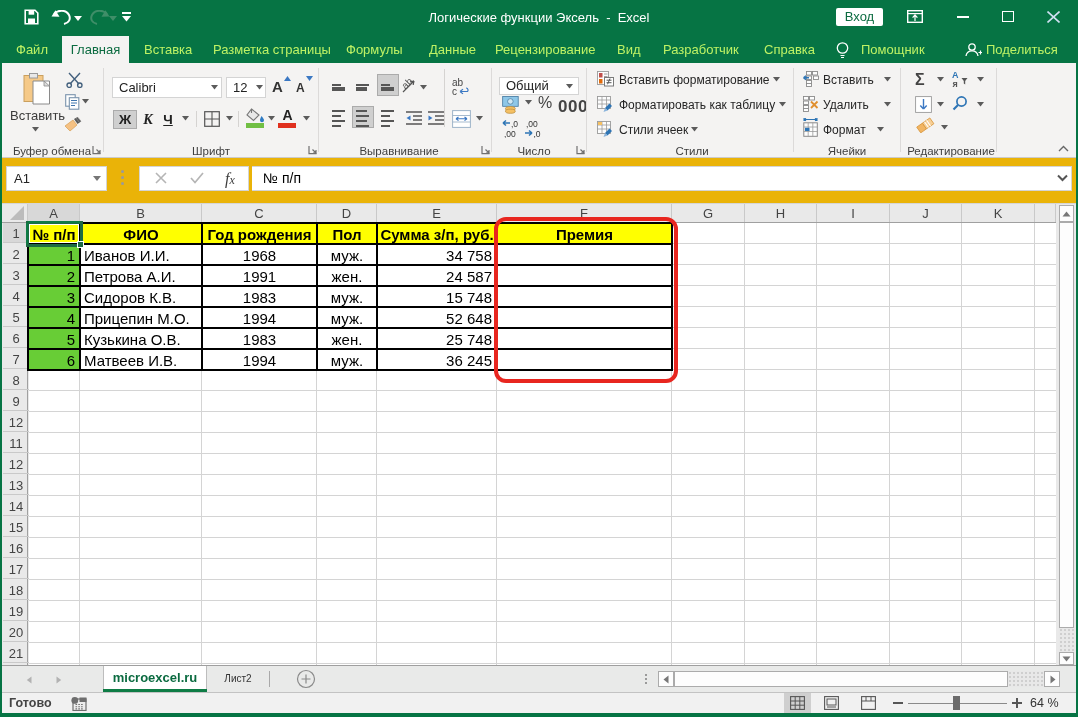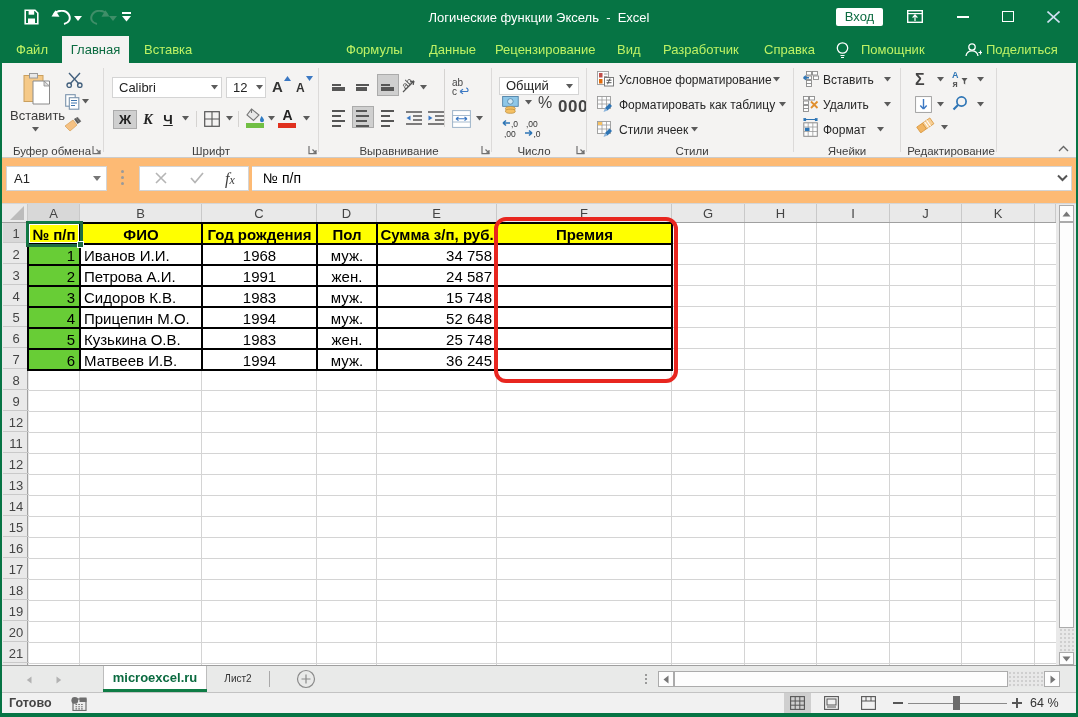--- a/index.html
+++ b/index.html
@@ -10,21 +10,21 @@
 #titlebar { left:0; top:0; width:1078px; height:36px; background:#067444; }
 #tabrow { left:0; top:36px; width:1078px; height:27px; background:#067444; }
 .tab { position:absolute; top:0; height:27px; line-height:28px; color:#bef264; font-size:13px; }
 #tab-active { position:absolute; left:62px; top:0; width:67px; height:27px; background:#f4f3f2; color:#0b6b40; font-size:13px; line-height:28px; text-align:center; }
 
 #ribbon { left:0; top:63px; width:1078px; height:94px; background:#f4f3f2; }
 .gsep { position:absolute; top:5px; height:84px; width:1px; background:#dcdad9; }
 .glabel { position:absolute; top:82px; height:12px; font-size:11.5px; color:#3e3e3e; text-align:center; }
 .btn-label { font-size:12px; color:#262626; }
 
-#fbar { left:0; top:157px; width:1078px; height:47px; background:#fdba74; border-top:1px solid #cccbca; border-bottom:1px solid #d6d6d6;padding-left:40px; }
+#fbar { left:0; top:157px; width:1078px; height:47px; background:#eab308; border-top:1px solid #cccbca; border-bottom:1px solid #d6d6d6;padding-left:40px; }
 .whitebox { position:absolute; background:#fff; border:1px solid #d4d4d4; }
 
 #grid { left:0; top:204px; width:1078px; height:461px; background:#e8e8e8; }
 .colhead { position:absolute; top:0; height:18px; line-height:19px; text-align:center; font-size:13px; color:#444; border-right:1px solid #c9c9c9; }
 .rowhead { position:absolute; left:0; width:26px; height:20px; line-height:21px; text-align:center; font-size:13px; color:#444; border-bottom:1px solid #c9c9c9; }
 .cell { position:absolute; height:21px; line-height:24px; font-size:15px; color:#000; white-space:nowrap; }
 
 #sheetrow { left:0; top:665px; width:1078px; height:27px; background:#e9eae9; border-top:1px solid #9f9f9f; }
 #statusbar { left:0; top:692px; width:1078px; height:21px; background:#f1f1f1; border-top:1px solid #c3c3c3; }
 #bottomstrip { left:0; top:713px; width:1078px; height:4px; background:#067444; }
@@ -65,20 +65,21 @@
   <div class="abs" style="left:957px;top:16px;width:12px;height:1.6px;background:#fff;"></div>
   <div class="abs" style="left:1002px;top:11px;width:12px;height:11px;border:1.4px solid #fff;"></div>
   <svg class="abs" style="left:1047px;top:11px;" width="13" height="12" viewBox="0 0 13 12">
     <path d="M0.5 0.5 L12.5 11.5 M12.5 0.5 L0.5 11.5" stroke="#cfe0f2" stroke-width="1.6"></path>
   </svg>
 </div>
 <div class="abs" id="tabrow">
   <span class="tab" style="left:16px;">Файл</span>
   <div id="tab-active">Главная</div>
   <span class="tab" style="left:144px;">Вставка</span>
+  <span class="tab" style="left:213px;">Разметка страницы</span>
   <span class="tab" style="left:346px;">Формулы</span>
   <span class="tab" style="left:429px;">Данные</span>
   <span class="tab" style="left:495px;">Рецензирование</span>
   <span class="tab" style="left:617px;">Вид</span>
   <span class="tab" style="left:663px;">Разработчик</span>
   <span class="tab" style="left:764px;">Справка</span>
   <svg class="abs" style="left:836px;top:6px;" width="13" height="17" viewBox="0 0 13 17">
     <circle cx="6.5" cy="6" r="5.2" fill="none" stroke="#fff" stroke-width="1.3"></circle>
     <path d="M4.5 13.5 h4 M5 15.5 h3" stroke="#fff" stroke-width="1.2" fill="none"></path>
   </svg>
@@ -272,21 +273,21 @@
     </svg>
 <div class="gsep" style="left:586px;"></div>
 <svg class="abs" style="left:597px;top:8px;" width="17" height="16" viewBox="0 0 17 16">
 <rect x="0.5" y="0.5" width="11" height="13" fill="#fdfdfd" stroke="#9a9a9a" stroke-width="0.9"></rect>
 <rect x="2" y="2" width="3.5" height="4.5" fill="#c0504d"></rect>
 <rect x="2" y="8" width="3.5" height="4.5" fill="#e26b0a"></rect>
 <path d="M7 3 h3.5 M7 5.5 h3.5 M7 10 h3.5 M7 12 h3.5" stroke="#9a9a9a" stroke-width="0.9"></path>
 <rect x="7.5" y="6.5" width="9" height="8.5" fill="#fff" stroke="#7a7a7a" stroke-width="1"></rect>
 <path d="M9.5 9.2 h5 M9.5 11.7 h5 M13 7.5 l-2.5 5.8" stroke="#555" stroke-width="1"></path>
 </svg>
-<div class="abs btn-label" style="left:619px;top:10px;">Условное форматирование</div>
+<div class="abs btn-label" style="left:619px;top:10px;">Вставить форматирование</div>
 <svg class="abs" style="left:773px;top:14px;" width="7" height="5" viewBox="0 0 7 5">
       <path d="M0 0 L7 0 L3.5 4.5 Z" fill="#5b5b5b"></path>
     </svg>
 <svg class="abs" style="left:597px;top:33px;" width="17" height="16" viewBox="0 0 17 16">
 <rect x="0.5" y="0.5" width="13" height="12" fill="#fdfdfd" stroke="#9a9a9a" stroke-width="0.9"></rect>
 <path d="M0.5 4 H13.5 M0.5 8 H13.5 M5 0.5 V12.5 M9.5 0.5 V12.5" stroke="#9a9a9a" stroke-width="0.8"></path>
 <path d="M8 12 L12.5 7.5 L15 10 L10.5 14.5 Z" fill="#2e75b5"></path>
 <path d="M8 12 L6.5 16 L10.5 14.5 Z" fill="#8ab4dc"></path>
 </svg>
 <div class="abs btn-label" style="left:619px;top:35px;">Форматировать как таблицу</div>

